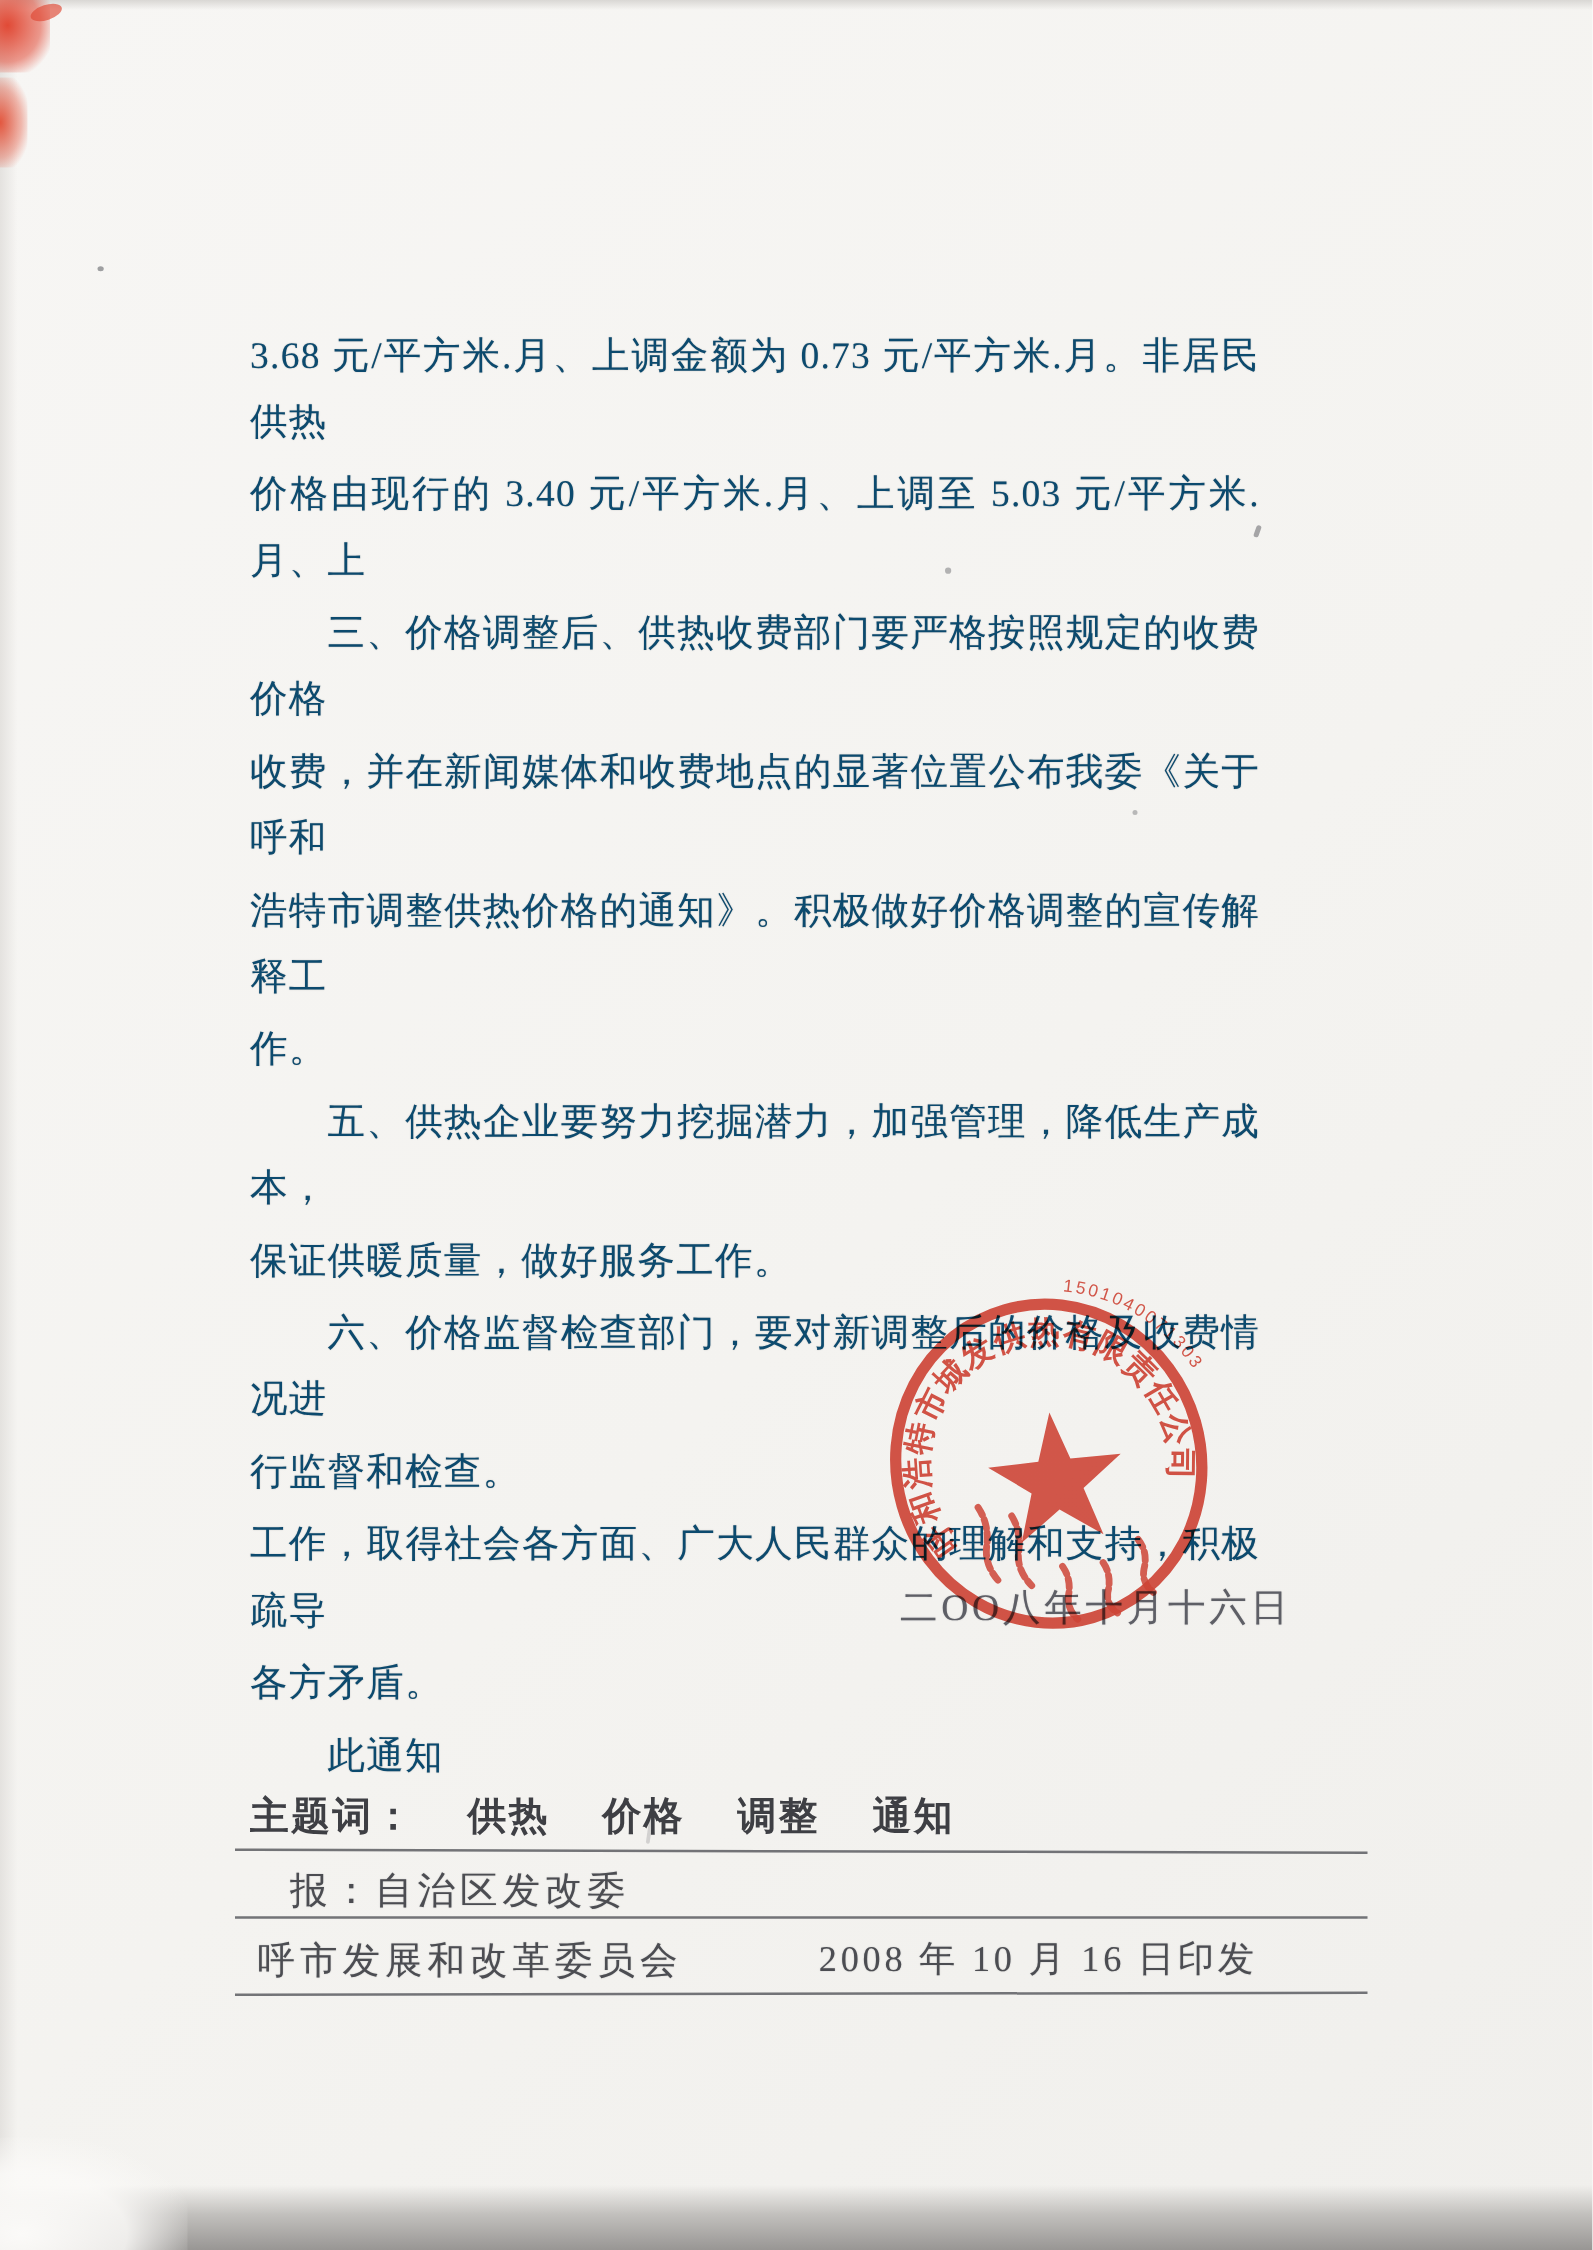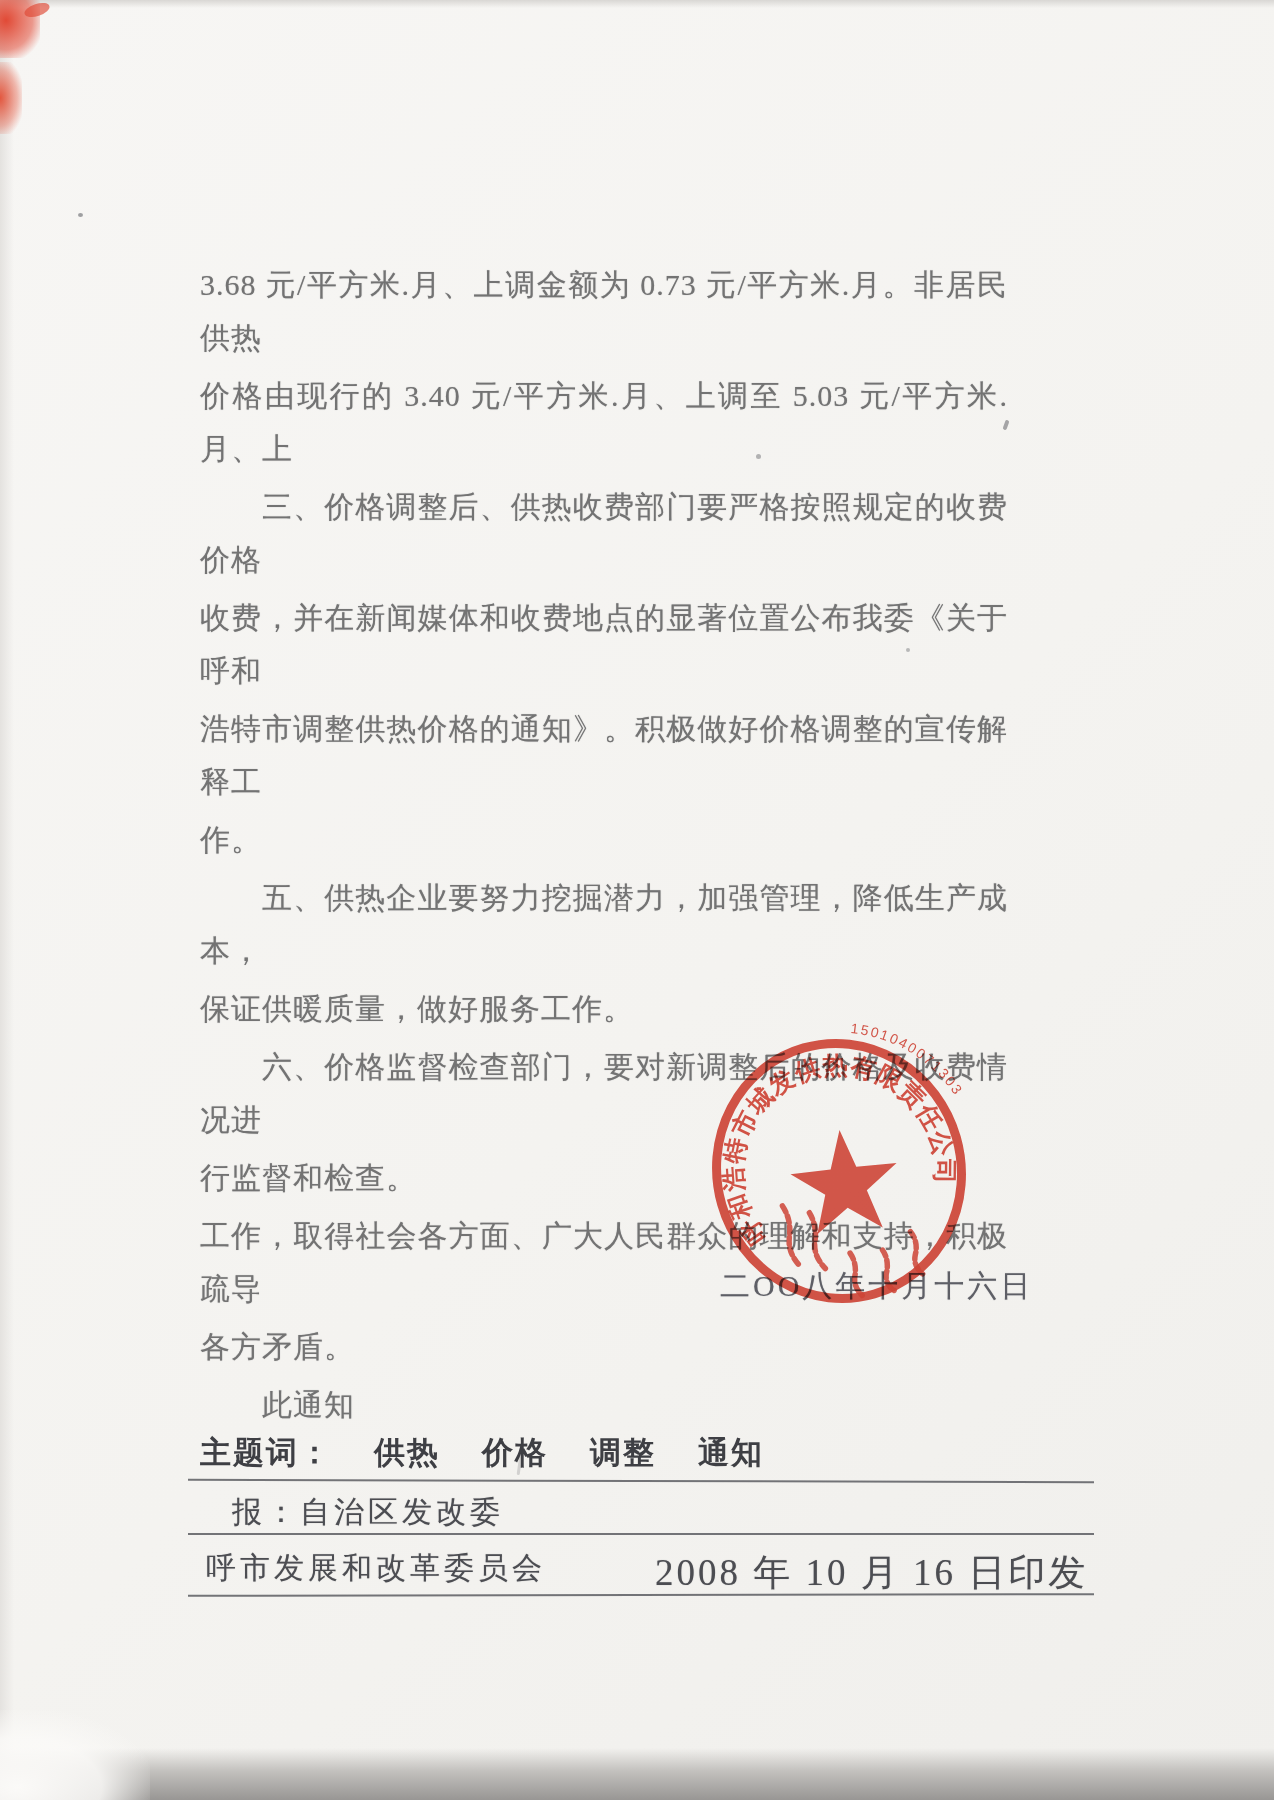--- a/index.html
+++ b/index.html
@@ -26,21 +26,21 @@
   .speck{position:absolute;border-radius:50%;background:#6f7074;}
   .speck.s1{left:78px;top:213px;width:5px;height:4px;opacity:.65;}
   .speck.s2{left:1004px;top:420px;width:4px;height:10px;opacity:.6;transform:rotate(20deg);border-radius:2px;}
   .speck.s3{left:756px;top:454px;width:5px;height:5px;opacity:.5;}
   .speck.s4{left:906px;top:648px;width:4px;height:4px;opacity:.45;}
   .speck.s5{left:518px;top:1455px;width:3px;height:20px;opacity:.25;transform:rotate(8deg);border-radius:2px;}
   
   .doc-body{
     position:absolute;left:200px;top:258px;width:808px;
     font-size:30px;line-height:53px;letter-spacing:1px;
-    color:#737373;text-shadow:0 0 1px rgba(85,86,92,.45);
+    color:#0c4a6e;text-shadow:0 0 1px rgba(85,86,92,.45);
     text-align:justify;
   }
   .doc-body p{margin:0 0 5px 0;}
   .doc-body p.indent{text-indent:62px;}
   .date-line{
     position:absolute;left:720px;top:1266px;
     font-size:30px;letter-spacing:3px;color:#5e5f66;
     text-shadow:0 0 1px rgba(94,95,102,.4);
     font-family:Liberation Serif, serif;
   }
@@ -55,21 +55,21 @@
     color:#3e3f44;letter-spacing:2px;font-family:"Liberation Sans","DejaVu Sans",sans-serif;text-align:center;}
   .kw-row .kw{margin-left:42px;font-weight:600;}
   .rule{position:absolute;left:188px;width:906px;height:0;border-top:2px solid #5c5d61;opacity:.85;}
   .rule.r1{top:1480px;transform:rotate(.15deg);}
   .rule.r2{top:1533px;}
   .rule.r3{top:1594px;transform:rotate(-.1deg);}
   .report-line{position:absolute;left:232px;top:1492px;font-size:30px;color:#4c4d52;
     letter-spacing:4px;text-shadow:0 0 1px rgba(76,77,82,.4);}
   .issuer{position:absolute;left:206px;top:1548px;font-size:30px;color:#4c4d52;
     letter-spacing:4px;text-shadow:0 0 1px rgba(76,77,82,.4);}
-  .print-date{position:absolute;left:655px;top:1548px;font-size:37px;color:#4c4d52;
+  .print-date{position:absolute;left:655px;top:1548px;font-size:29px;color:#4c4d52;
     letter-spacing:3px;text-shadow:0 0 1px rgba(76,77,82,.4);}
 </style>
 </head>
 <body>
 
 <div class="edge-top"></div>
 <div class="edge-left"></div>
 <div class="red-smudge-a"></div>
 <div class="red-smudge-b"></div>
 <div class="red-smudge-c"></div>

